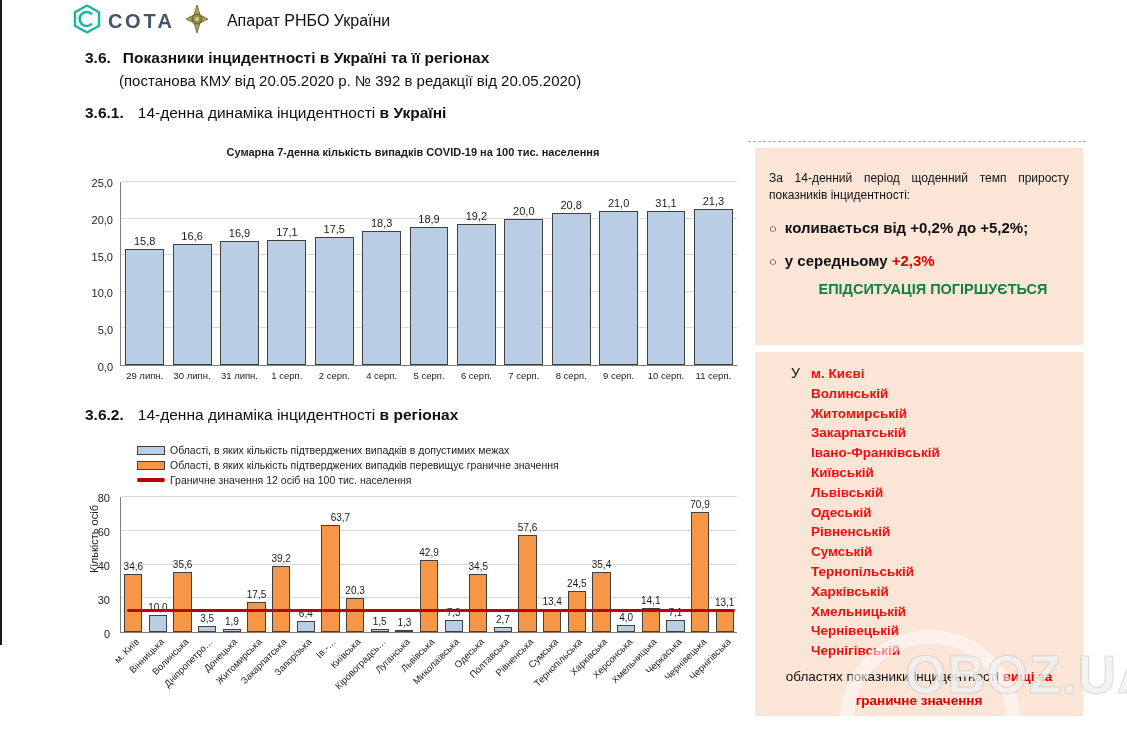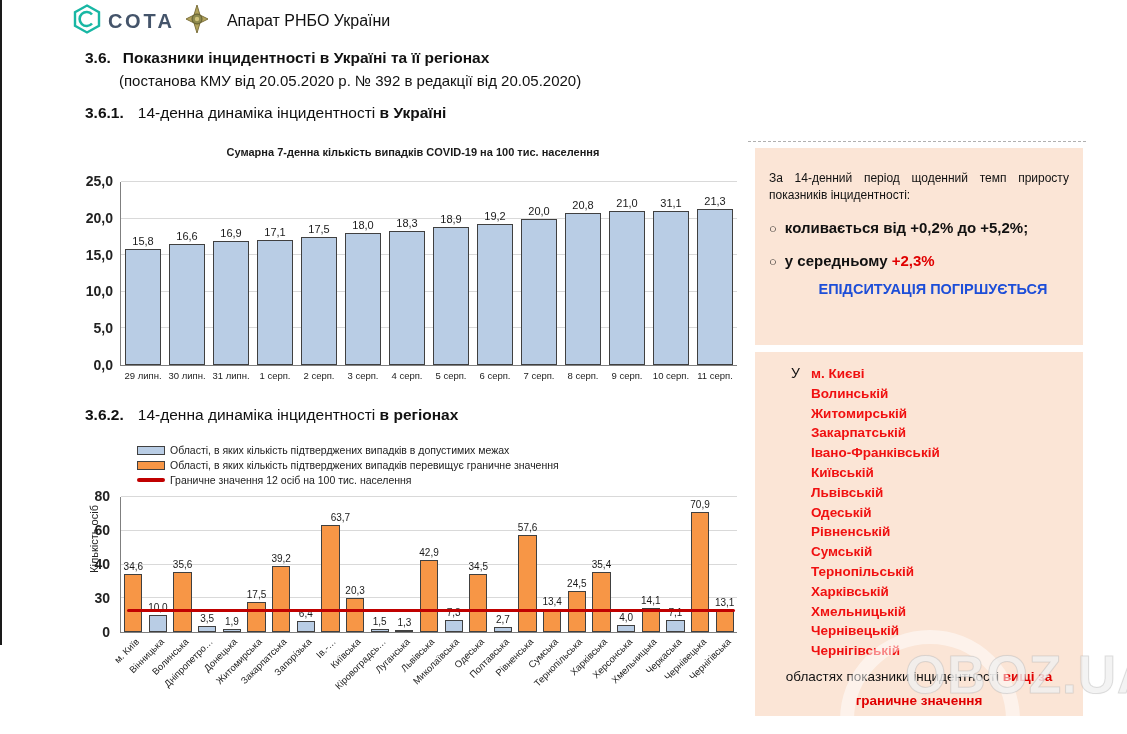--- a/index.html
+++ b/index.html
@@ -24,21 +24,21 @@
   .hsec .num { font-weight:bold; margin-right:14px; }
   .h361 { top:104px; } .h362 { top:406px; }
   .hsec .bold { font-weight:bold; }
 
   
   .chart { position:absolute; }
   .ctitle { position:absolute; left:0; right:0; top:6px; text-align:center;
             font-size:11px; font-weight:bold; color:#1a1a1a; }
   .yticks { position:absolute; }
   .ytick { position:absolute; width:100%; text-align:right; padding-right:5px;
-           font-size:14px; color:#222; white-space:nowrap;font-weight:bold; }
+           font-size:11px; color:#222; white-space:nowrap; }
   .plot { position:absolute; display:flex; align-items:flex-end;
           border-left:1px solid #7f7f7f; border-bottom:1px solid #7f7f7f; }
   .grid { position:absolute; left:0; right:0; height:1px; background:#d9d9d9; z-index:0; }
   .slot { position:relative; flex:1; height:100%; display:flex; align-items:flex-end;
           justify-content:center; z-index:1; }
   .bar { border:1px solid #404040; z-index:1; }
   .val { position:absolute; left:50%; transform:translateX(-50%); white-space:nowrap;
          color:#1a1a1a; z-index:4; }
   .thline { position:absolute; left:6px; right:2px; height:3px; background:#c00000;
             z-index:5; border-radius:2px; }
@@ -72,21 +72,21 @@
   
   .dash-top { position:absolute; left:748px; top:141px; width:338px; border-top:1px dashed #b0b0b0; }
   .panel { position:absolute; left:755px; width:328px; background:#fbe5d6; }
   .panel1 { top:148px; height:197px; padding:22px 14px 0 14px; }
   .p1-intro { font-size:12px; text-align:justify; line-height:1.45; color:#111; }
   .p1-row { display:flex; gap:8px; margin-top:14px; font-size:15px; }
   .p1-row .dot { font-size:13px; line-height:1.5; }
   .p1-row .btxt { font-weight:bold; }
   .red-accent { color:#e00000; }
   .p1-concl { margin-top:9px; padding-left:28px; text-align:center; font-weight:bold;
-              font-size:14.5px; color:#1d4ed8; }
+              font-size:14.5px; color:#15803d; }
   .panel2 { top:352px; height:364px; padding:12px 12px 0 12px; }
   .p2-body { display:flex; gap:11px; padding-left:24px; }
   .p2-u { font-size:14px; color:#111; line-height:19.8px; }
   .p2-list { display:flex; flex-direction:column; }
   .region-item { font-size:13.5px; font-weight:bold; color:#f01010; line-height:19.8px; }
   .p2-foot { margin-top:4px; text-align:center; font-size:13.5px; line-height:1.75; color:#111; }
   .p2-foot .red { color:#e00000; font-weight:bold; }
 
   
   .wm-ring { position:absolute; left:840px; top:630px; width:180px; height:180px;
@@ -164,25 +164,20 @@
         </div>
         <div class="slot">
           <div class="bar" style="height: 68.4%; background: rgb(185, 205, 229);"></div>
           <div class="val" style="bottom: calc(68.4% + 2px);">17,1</div>
           <div class="xh">1 серп.</div>
         </div>
         <div class="slot">
           <div class="bar" style="height: 70%; background: rgb(185, 205, 229);"></div>
           <div class="val" style="bottom: calc(70% + 2px);">17,5</div>
           <div class="xh">2 серп.</div>
-        </div>
-        <div class="slot">
-          <div class="bar" style="height: 72%; background: rgb(185, 205, 229);"></div>
-          <div class="val" style="bottom: calc(72% + 2px);">18,0</div>
-          <div class="xh">3 серп.</div>
         </div>
         <div class="slot">
           <div class="bar" style="height: 73.2%; background: rgb(185, 205, 229);"></div>
           <div class="val" style="bottom: calc(73.2% + 2px);">18,3</div>
           <div class="xh">4 серп.</div>
         </div>
         <div class="slot">
           <div class="bar" style="height: 75.6%; background: rgb(185, 205, 229);"></div>
           <div class="val" style="bottom: calc(75.6% + 2px);">18,9</div>
           <div class="xh">5 серп.</div>

